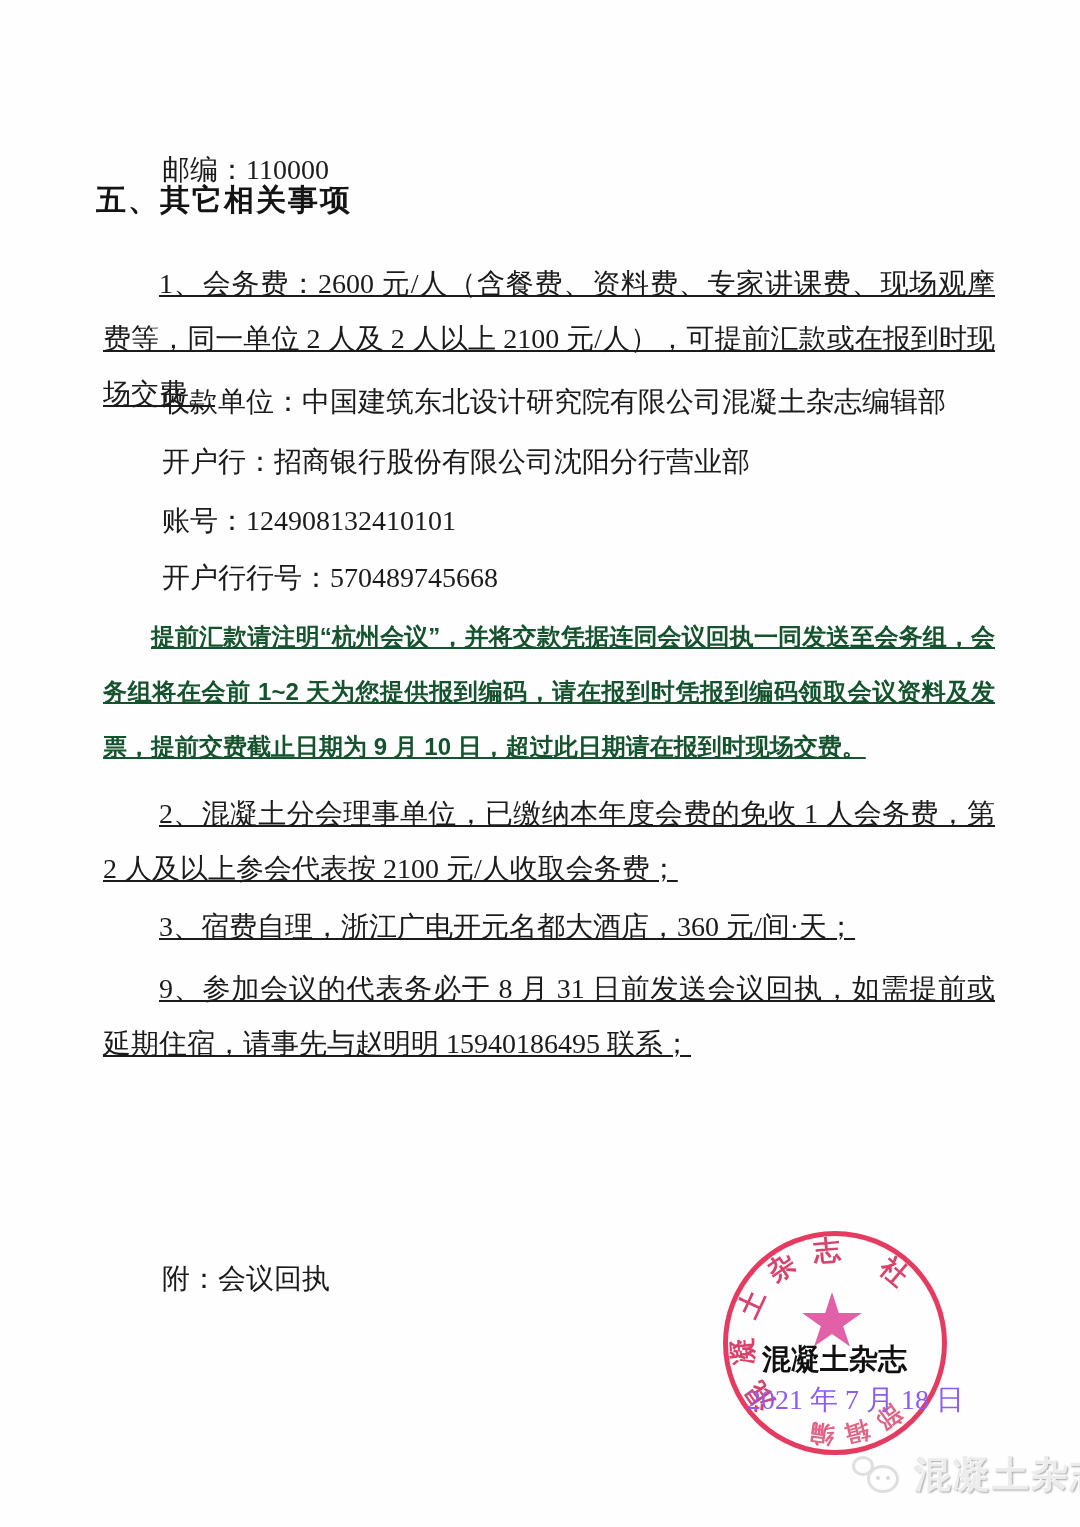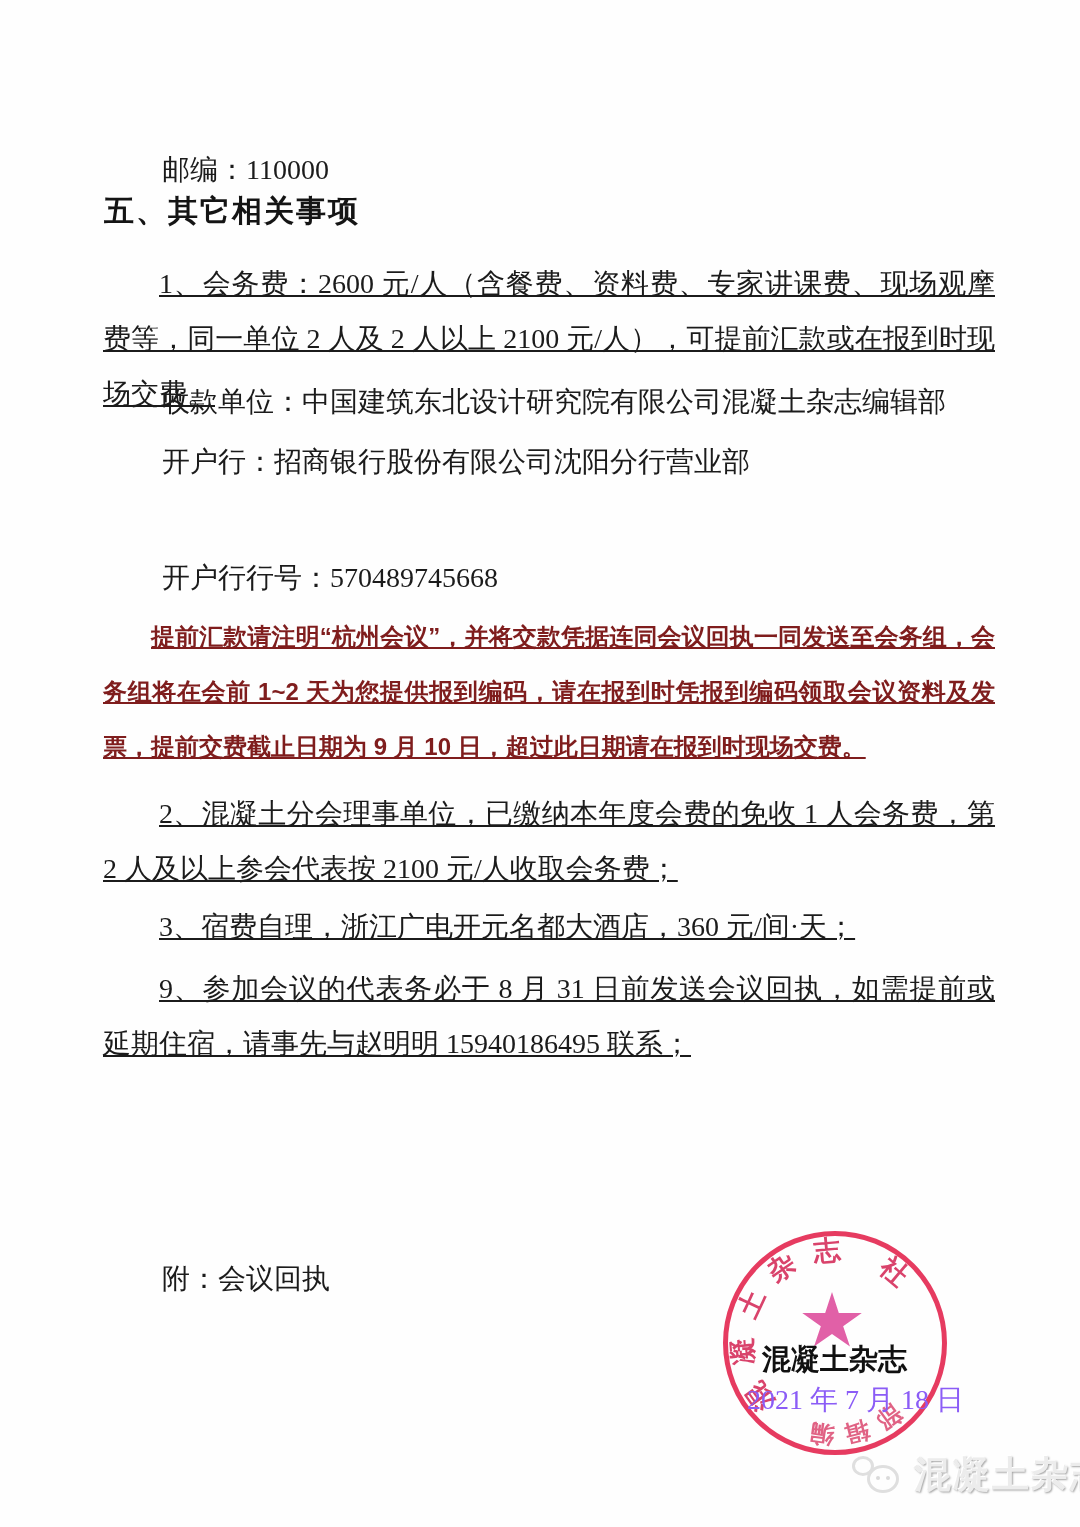--- a/index.html
+++ b/index.html
@@ -3,25 +3,25 @@
 <meta charset="utf-8">
 <style>
   html,body{margin:0;padding:0;background:#e9e9e9;}
   .page{position:relative;width:1080px;height:1527px;background:#fefefe;overflow:hidden;
         font-family:"Liberation Serif","DejaVu Serif",serif;color:#1b1b1b;}
   
   .line{position:absolute;left:162px;font-size:28px;line-height:1;white-space:nowrap;}
   
   .para{position:absolute;left:103px;width:892px;font-size:28px;line-height:55px;
         text-align:justify;text-justify:inter-ideograph;text-indent:56px;text-decoration:underline;}
-  .heading{position:absolute;left:96px;top:186px;margin:8px;font-size:30px;line-height:1.1;
-        font-weight:700;font-family:Liberation Serif, serif;
+  .heading{position:absolute;left:96px;top:186px;margin:0;font-size:30px;line-height:1.1;
+        font-weight:700;font-family:Liberation Mono, monospace;
         letter-spacing:2px;white-space:nowrap;color:#141414;}
   .bold-note{font-family:"Liberation Sans","DejaVu Sans",sans-serif;font-weight:700;
-        font-size:24px;text-indent:48px;color:#7f1d1d;}
+        font-size:24px;text-indent:48px;color:#14532d;}
   
   .stamp{position:absolute;left:723px;top:1231px;width:224px;height:224px;}
   .stamp .ring{position:absolute;inset:0;border:5px solid #e2204a;border-radius:50%;
         opacity:.88;}
   .stamp .star{position:absolute;left:109px;top:91px;width:62px;height:60px;
         transform:translate(-50%,-50%);background:#dc4498;opacity:.85;
         clip-path:polygon(50% 0%,61% 35%,98% 35%,68% 57%,79% 91%,50% 70%,21% 91%,32% 57%,2% 35%,39% 35%);}
   .rc{position:absolute;font-family:"Liberation Sans","DejaVu Sans",sans-serif;
         font-weight:700;font-size:27px;color:#d62f5c;opacity:.9;line-height:1;}
   .rc.c1{left:37px;top:165px;transform:translate(-50%,-50%) rotate(-125deg);}
@@ -56,20 +56,21 @@
 
   <p class="line" style="top:128px"></p>
   <p class="line" style="top:128px">邮编：110000</p>
 
   <h2 class="heading">五、其它相关事项</h2>
 
   <p class="para" style="top:228px">1、会务费：2600 元/人（含餐费、资料费、专家讲课费、现场观摩费等，同一单位 2 人及 2 人以上 2100 元/人），可提前汇款或在报到时现场交费。</p>
 
   <p class="line" style="top:360px">收款单位：中国建筑东北设计研究院有限公司混凝土杂志编辑部</p>
   <p class="line" style="top:420px">开户行：招商银行股份有限公司沈阳分行营业部</p>
+  <p class="line" style="top:479px">账号：124908132410101</p>
   <p class="line" style="top:536px">开户行行号：570489745668</p>
 
   <p class="para bold-note" style="top:585px">提前汇款请注明“杭州会议”，并将交款凭据连同会议回执一同发送至会务组，会务组将在会前 1~2 天为您提供报到编码，请在报到时凭报到编码领取会议资料及发票，提前交费截止日期为 9 月 10 日，超过此日期请在报到时现场交费。</p>
 
   <p class="para" style="top:758px">2、混凝土分会理事单位，已缴纳本年度会费的免收 1 人会务费，第 2 人及以上参会代表按 2100 元/人收取会务费；</p>
   <p class="para" style="top:871px">3、宿费自理，浙江广电开元名都大酒店，360 元/间·天；</p>
   <p class="para" style="top:933px">9、参加会议的代表务必于 8 月 31 日前发送会议回执，如需提前或延期住宿，请事先与赵明明 15940186495 联系；</p>
 
   <p class="line" style="top:1237px">附：会议回执</p>
 

